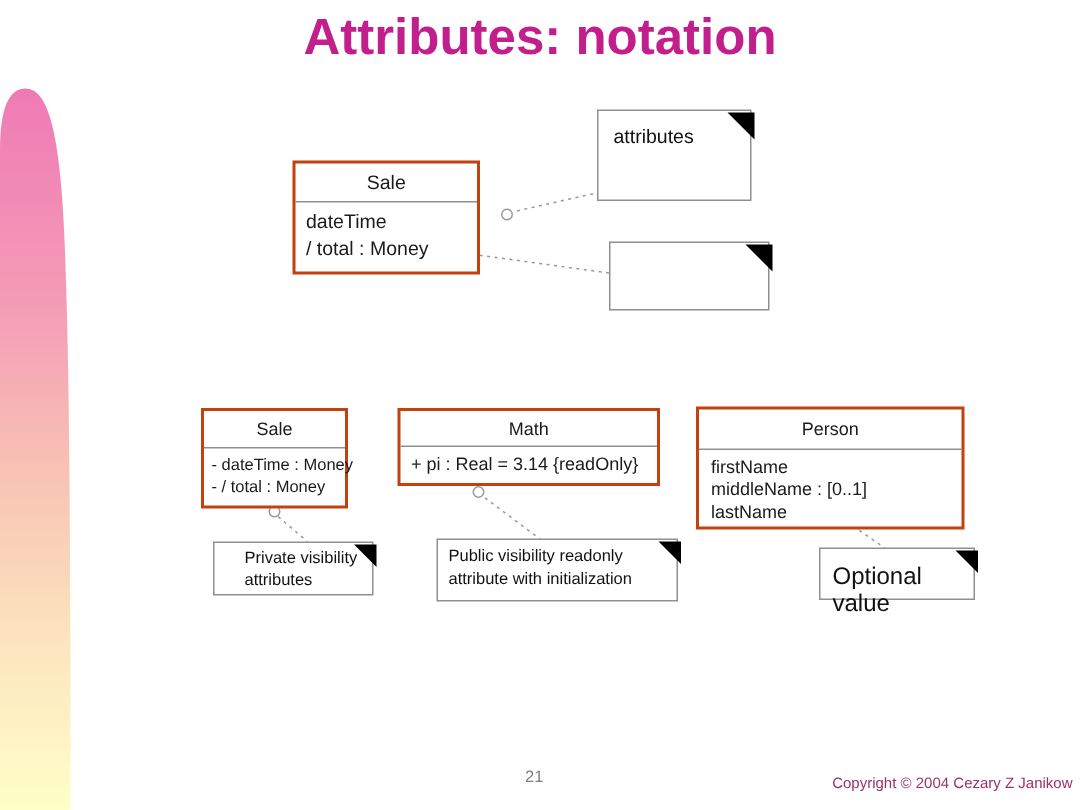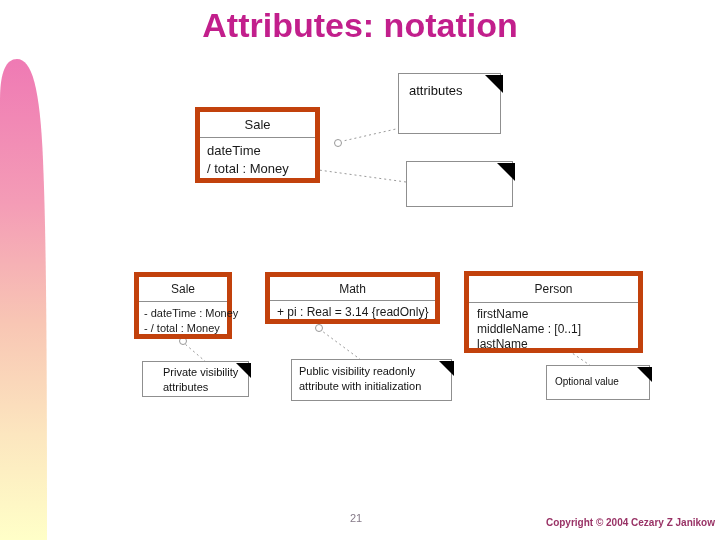--- a/index.html
+++ b/index.html
@@ -11,21 +11,21 @@
   .abs{position:absolute;}
   
   .slide-title{
     position:absolute;top:6px;left:0;width:720px;
     text-align:center;font-size:34px;font-weight:bold;
     color:#c21f8c;letter-spacing:0px;
   }
   
   .class-box{
     position:absolute;background:#ffffff;
-    border:5px solid #c2410c;box-sizing:border-box;
+    border:2px solid #c2410c;box-sizing:border-box;
     color:#1a1a1a;
   }
   .class-header{
     text-align:center;border-bottom:1px solid #8f8f8f;
     display:flex;align-items:center;justify-content:center;
   }
   .class-body{box-sizing:border-box;}
   .attr-line{white-space:nowrap;}
   
   .note{
@@ -41,21 +41,21 @@
   .note-text{display:block;}
   
   #connector-layer{position:absolute;left:0;top:0;pointer-events:none;}
   
   .page-number{
     position:absolute;left:350px;top:512px;
     font-size:11px;color:#857a88;
   }
   .copyright{
     position:absolute;right:5px;top:517px;
-    font-size:10px;font-weight:bold;color:#993366;
+    font-size:10px;font-weight:normal;color:#993366;
   }
 </style>
 </head>
 <body>
 
 <svg class="abs" style="left:0;top:0;" width="50" height="540" viewBox="0 0 50 540" aria-hidden="true">
   <defs>
     <linearGradient id="sideGrad" x1="0" y1="0" x2="0" y2="1">
       <stop offset="0%" stop-color="#ef7ab4"></stop>
       <stop offset="30%" stop-color="#f49cb6"></stop>
@@ -130,19 +130,19 @@
 <div class="note" style="left:142px;top:361px;width:107px;height:36px;font-size:11px;line-height:15px;padding:3px 5px 0 20px;">
   <span class="fold"></span>
   <span class="note-text">Private visibility attributes</span>
 </div>
 
 <div class="note" style="left:291px;top:359px;width:161px;height:42px;font-size:11px;line-height:15px;padding:4px 6px 0 7px;">
   <span class="fold"></span>
   <span class="note-text">Public visibility readonly attribute with initialization</span>
 </div>
 
-<div class="note" style="left:546px;top:365px;width:104px;height:35px;font-size:10px;padding:10px 0 0 8px;">
+<div class="note" style="left:546px;top:365px;width:104px;height:35px;font-size:16px;padding:10px 0 0 8px;">
   <span class="fold"></span>
   <span class="note-text">Optional value</span>
 </div>
 
 <div class="page-number">21</div>
 <div class="copyright">Copyright © 2004 Cezary Z Janikow</div>
 
 </body></html>

